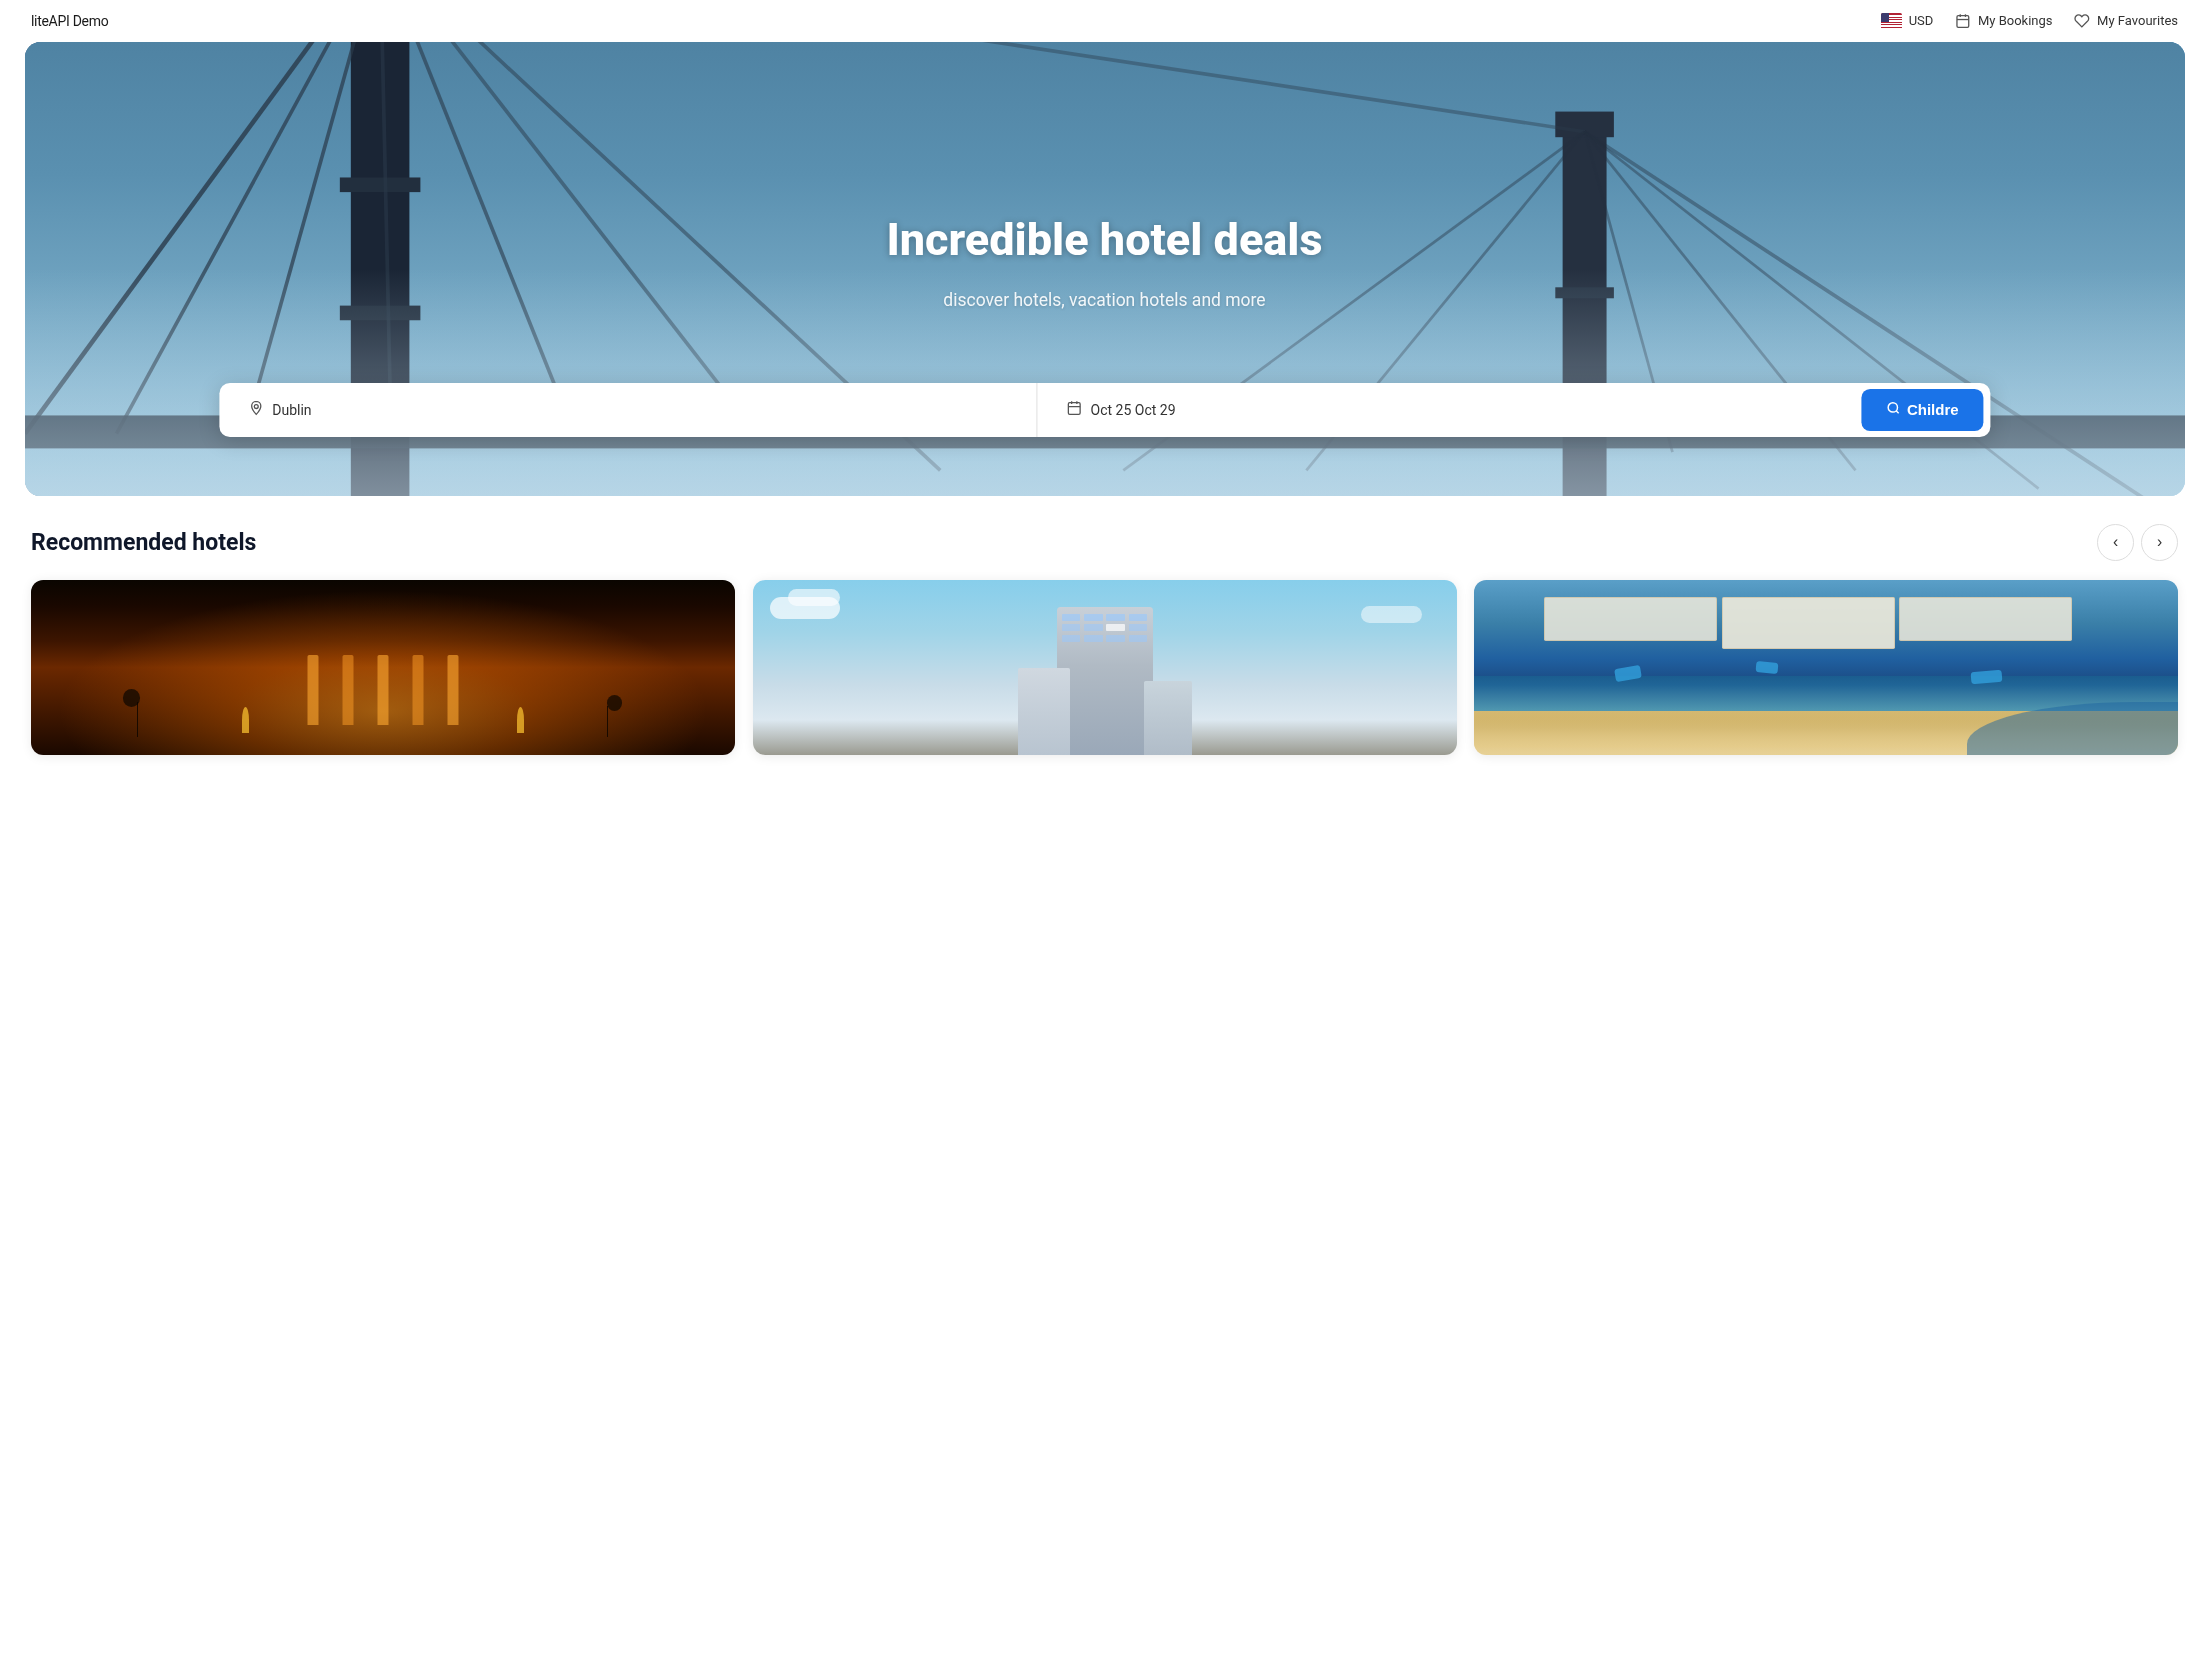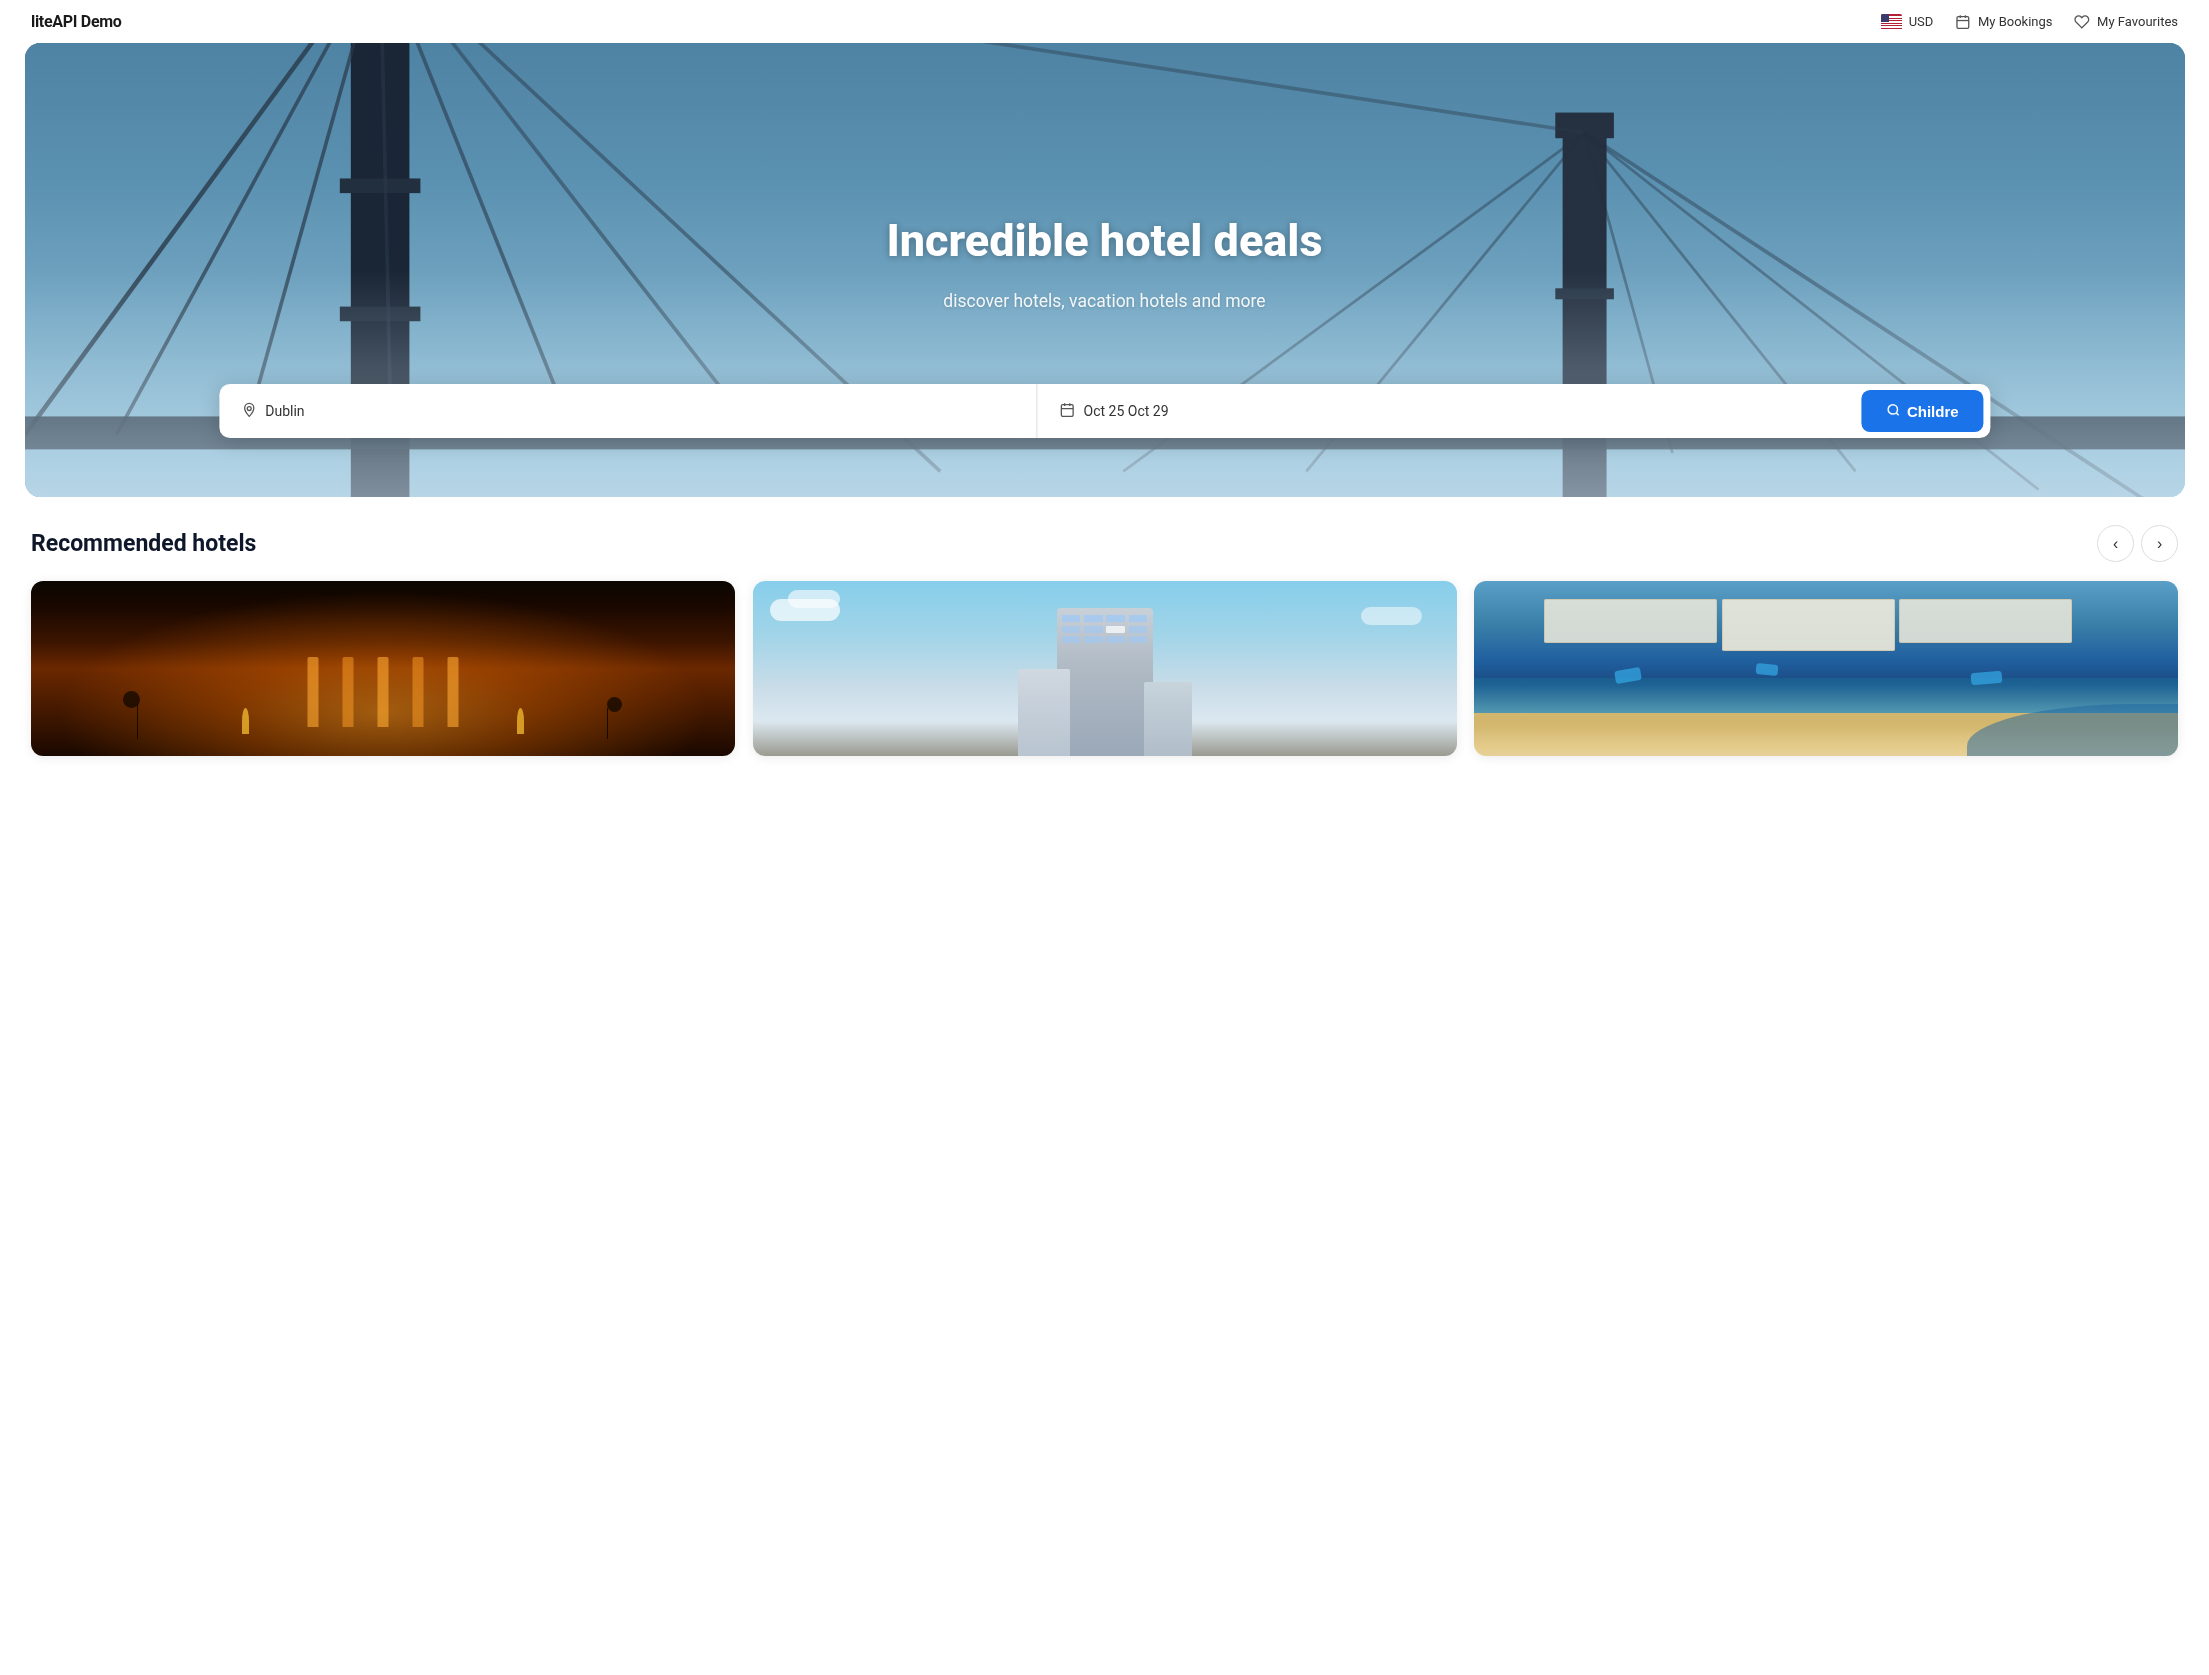--- a/index.html
+++ b/index.html
@@ -7,22 +7,22 @@
 
     
     .header {
       display: flex;
       align-items: center;
       justify-content: space-between;
       padding: 12.2px 31px;
       background: #fff;
     }
     .header-logo {
-      font-size: 16px;
-      font-weight: 700;
+      font-size: 14px;
+      font-weight: 400;
       color: #1a73e8;
       letter-spacing: -0.3px;
     }
     .header-logo span { color: #1a1a1a; }
     .header-right {
       display: flex;
       align-items: center;
       gap: 21px;
     }
     .header-currency {
@@ -146,21 +146,21 @@
       align-items: center;
       padding: 0 7px 0 0;
       box-shadow: 0 3.5px 21px rgba(0,0,0,0.18);
       height: 54px;
     }
     .search-field {
       display: flex;
       align-items: center;
       gap: 8.7px;
       flex: 1;
-      padding: 0 22px;
+      padding: 0 29px;
       border-right: 0.9px solid #e0e0e0;
       height: 100%;
       cursor: pointer;
     }
     .search-field:last-of-type { border-right: none; }
     .search-field-icon {
       color: #666;
       font-size: 15.7px;
       flex-shrink: 0;
     }

